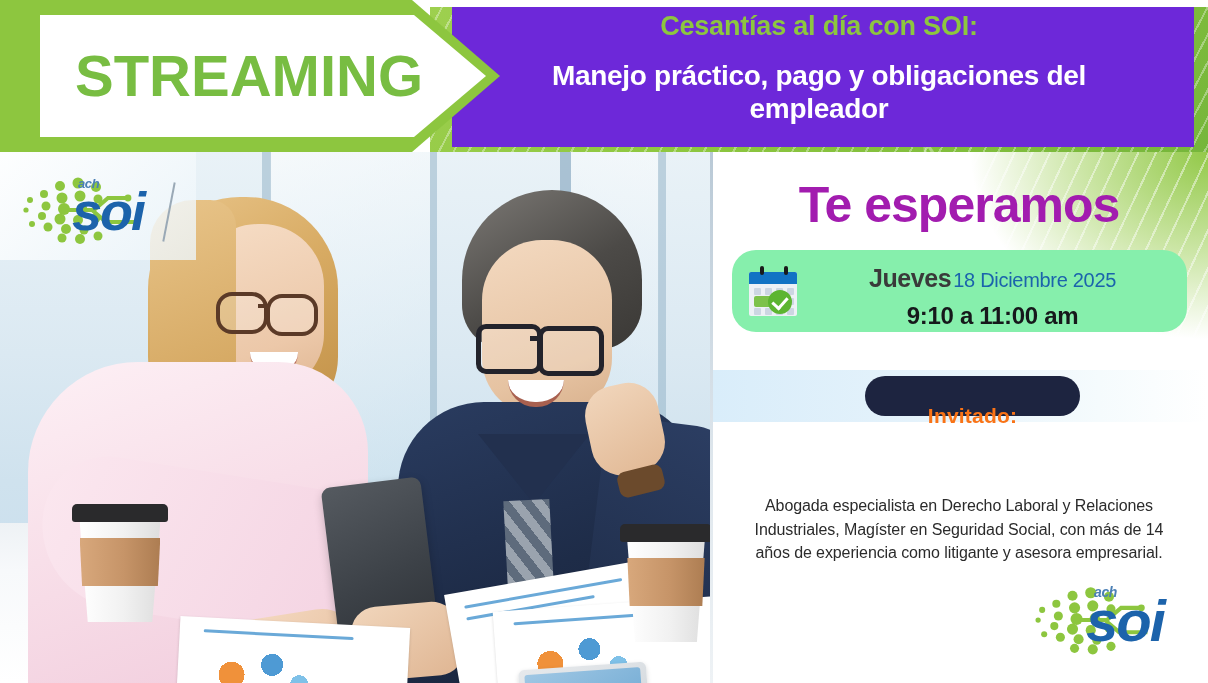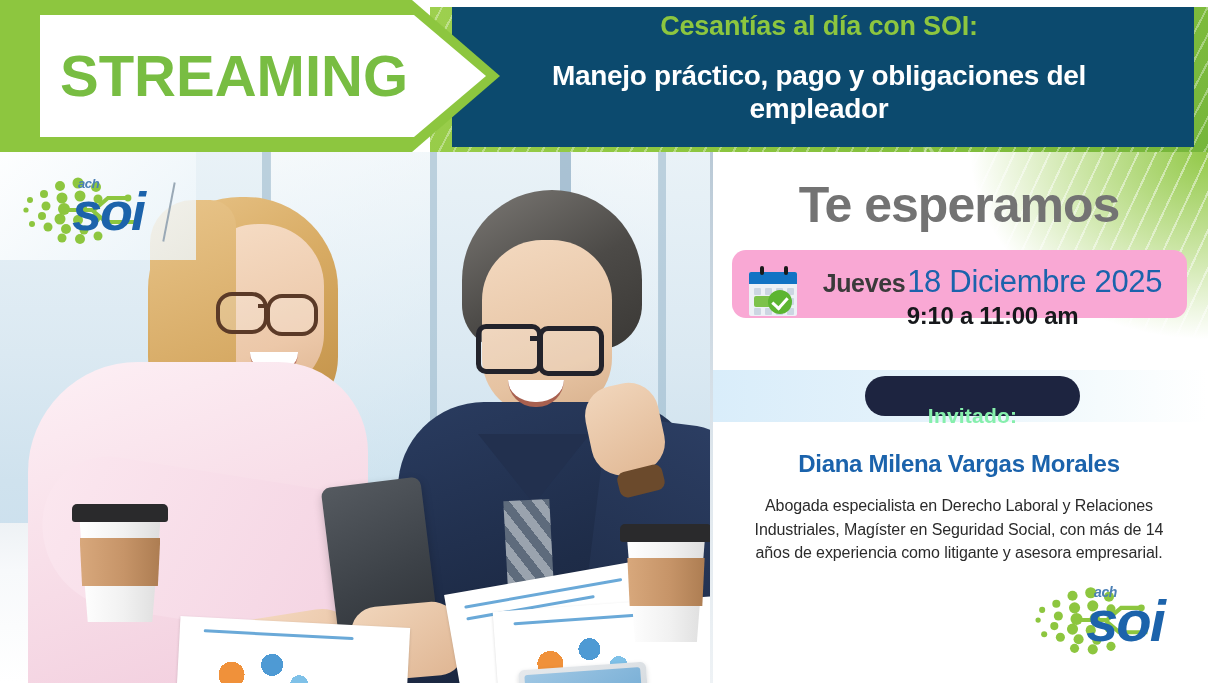--- a/index.html
+++ b/index.html
@@ -37,21 +37,21 @@
     width:460px;height:460px;border-radius:50%;
     border:3px solid rgba(255,255,255,0.28);
   }
   
   .header-topstrip{
     position:absolute;left:430px;top:0;width:778px;height:7px;background:#ffffff;z-index:4;
   }
   
   .header-blue{
     position:absolute;left:452px;top:7px;width:742px;height:140px;
-    background:#0c4a6e;
+    background:#6d28d9;
     z-index:3;
     display:flex;flex-direction:column;align-items:center;justify-content:flex-start;
     box-sizing:border-box;padding:4px 22px 8px 14px;
   }
   .title-green{
     color:#8dc63f;font-size:27px;font-weight:bold;line-height:1.12;
     letter-spacing:-0.2px;text-align:center;margin:0 0 3px 0;white-space:nowrap;
   }
   .title-white{
     color:#ffffff;font-size:28px;font-weight:bold;line-height:1.16;
@@ -68,21 +68,21 @@
   }
   .chev-white{
     position:absolute;left:40px;top:15px;width:446px;height:122px;
     background:#ffffff;
     clip-path:polygon(0 0, 374px 0, 446px 61px, 374px 122px, 0 122px);
     z-index:6;
     display:flex;align-items:center;
   }
   .streaming-text{
     color:#78bd42;font-size:58px;font-weight:bold;letter-spacing:0px;
-    margin-left:20px;line-height:1;
+    margin-left:35px;line-height:1;
   }
 
   
   .photo{
     position:absolute;left:0;top:152px;width:710px;height:531px;
     overflow:hidden;
     background:#cfe0ea;
   }
   
   .ph-bg{
@@ -291,26 +291,26 @@
         rgba(255,255,255,0.45) 0px, rgba(255,255,255,0.45) 2px,
         rgba(255,255,255,0) 2px, rgba(255,255,255,0) 16px),
       radial-gradient(ellipse 330px 260px at 100% 0%, rgba(141,198,63,0.95) 0%, rgba(160,208,90,0.55) 38%, rgba(255,255,255,0) 72%);
   }
   .right-edge{
     position:absolute;left:0;top:0;width:3px;height:531px;
     background:linear-gradient(180deg,#b9c9d6 0%,#dfe7ed 60%,#eef2f5 100%);
   }
   .te-esperamos{
     position:absolute;left:0;top:28px;width:498px;text-align:center;
-    color:#737373;font-size:50px;font-weight:bold;letter-spacing:-1px;line-height:1;
+    color:#a21caf;font-size:50px;font-weight:bold;letter-spacing:-1px;line-height:1;
   }
   
   .date-chip{
-    position:absolute;left:22px;top:98px;width:455px;height:68px;
-    background:#f9a8d4;border-radius:14px;
+    position:absolute;left:22px;top:98px;width:455px;height:82px;
+    background:#86efac;border-radius:24px;
   }
   .cal-icon{
     position:absolute;left:14px;top:14px;width:54px;height:54px;
   }
   .cal-body{position:absolute;left:3px;top:8px;width:48px;height:44px;background:#edf1f6;border-radius:2px;}
   .cal-top{position:absolute;left:3px;top:8px;width:48px;height:12px;background:#1273c4;border-radius:2px 2px 0 0;}
   .cal-ring{position:absolute;width:4px;height:9px;background:#1a1a1a;border-radius:2px;top:2px;}
   .cal-ring.r1{left:14px;}
   .cal-ring.r2{left:38px;}
   .cal-cell{position:absolute;width:7px;height:7px;background:#ccd6e2;border-radius:1px;}
@@ -323,37 +323,37 @@
     border:solid #ffffff;border-width:0 3px 3px 0;transform:rotate(42deg);
   }
   .cal-tab{
     position:absolute;left:8px;top:32px;width:20px;height:11px;background:#7cc24a;border-radius:2px;
   }
   .date-row1{
     position:absolute;left:78px;top:14px;width:365px;
     display:flex;align-items:baseline;justify-content:center;
   }
   .date-day{color:#3a3a3a;font-size:25px;font-weight:bold;letter-spacing:-0.4px;}
-  .date-full{color:#1b63ac;font-size:31px;font-weight:normal;letter-spacing:-0.3px;margin-left:2px;text-align:center;}
+  .date-full{color:#1b63ac;font-size:20px;font-weight:normal;letter-spacing:-0.3px;margin-left:2px;text-align:center;}
   .date-time{
     position:absolute;left:78px;top:52px;width:365px;text-align:center;
     color:#16181b;font-size:24px;font-weight:bold;letter-spacing:-0.3px;
   }
   
   .invit-band{
     position:absolute;left:3px;top:218px;width:495px;height:52px;
     background:linear-gradient(90deg,#d9edfa 0%,#e4f2fb 40%,#f5fbfd 78%,#ffffff 100%);
   }
   .invit-pill{
     position:absolute;left:155px;top:224px;width:215px;height:40px;
     background:#1d2440;border-radius:20px;
     display:flex;align-items:center;justify-content:center;
   }
   .invit-text{
-    color:#86efac;font-size:21px;font-weight:bold;letter-spacing:0.2px;margin-top:40px;
+    color:#f97316;font-size:21px;font-weight:bold;letter-spacing:0.2px;margin-top:40px;
   }
   .speaker-name{
     position:absolute;left:0;top:298px;width:498px;text-align:center;
     color:#1b63ac;font-size:24px;font-weight:bold;letter-spacing:-0.3px;
   }
   .speaker-bio{
     position:absolute;left:42px;top:342px;width:414px;text-align:center;
     color:#2b2b2b;font-size:16px;line-height:1.48;letter-spacing:-0.1px;
   }
   .right-logo{
@@ -516,21 +516,20 @@
         <span class="date-full">18 Diciembre 2025</span>
       </div>
       <div class="date-time">9:10 a 11:00 am</div>
     </div>
 
     <div class="invit-band"></div>
     <div class="invit-pill">
       <span class="invit-text">Invitado:</span>
     </div>
 
-    <div class="speaker-name">Diana Milena Vargas Morales</div>
     <div class="speaker-bio">Abogada especialista en Derecho Laboral y Relaciones Industriales, Magíster en Seguridad Social, con más de 14 años de experiencia como litigante y asesora empresarial.</div>
 
     <div class="soi-logo right-logo">
       <svg width="170" height="78" viewBox="0 0 168 70">
         <g fill="#8dc63f">
           <circle cx="44" cy="12" r="5"></circle>
             <circle cx="62" cy="9" r="5.5"></circle>
             <circle cx="80" cy="13" r="5"></circle>
           <circle cx="28" cy="20" r="4"></circle>
             <circle cx="46" cy="24" r="5.5"></circle>

